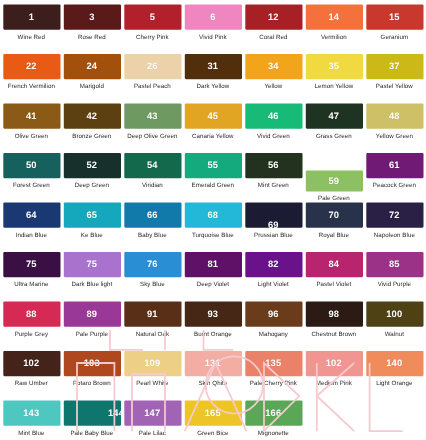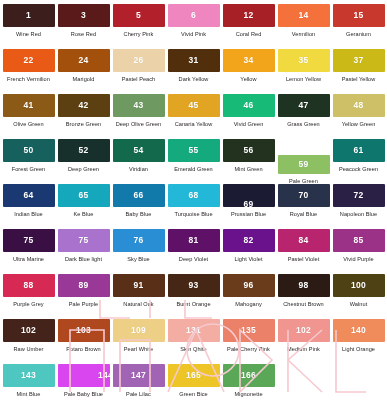--- a/index.html
+++ b/index.html
@@ -239,21 +239,21 @@
         </div>
         <div class="caption">Mint  Green</div>
       </div>
       <div class="cell">
         <div class="swatch" style="background: rgb(140, 192, 99); margin-top: 16px;">
           <span class="swatch-code" style="color: rgb(255, 255, 255);">59</span>
         </div>
         <div class="caption">Pale Green</div>
       </div>
       <div class="cell">
-        <div class="swatch" style="background: #0f766e;">
+        <div class="swatch" style="background: #701a75;">
           <span class="swatch-code" style="color: rgb(255, 255, 255);">61</span>
         </div>
         <div class="caption">Peacock Green</div>
       </div>
       <div class="cell">
         <div class="swatch" style="background: rgb(26, 57, 114);">
           <span class="swatch-code" style="color: rgb(255, 255, 255);">64</span>
         </div>
         <div class="caption">Indian Blue</div>
       </div>
@@ -419,21 +419,21 @@
         </div>
         <div class="caption">Light Orange</div>
       </div>
       <div class="cell">
         <div class="swatch" style="background: rgb(79, 199, 193);">
           <span class="swatch-code" style="color: rgb(255, 255, 255);">143</span>
         </div>
         <div class="caption">Mint  Blue</div>
       </div>
       <div class="cell">
-        <div class="swatch" style="background: #d946ef; padding-left: 44px;">
+        <div class="swatch" style="background: #0f766e; padding-left: 44px;">
           <span class="swatch-code" style="color: rgb(255, 255, 255);">144</span>
         </div>
         <div class="caption">Pale Baby Blue</div>
       </div>
       <div class="cell">
         <div class="swatch" style="background: rgb(161, 99, 180);">
           <span class="swatch-code" style="color: rgb(255, 255, 255);">147</span>
         </div>
         <div class="caption">Pale Lilac</div>
       </div>

